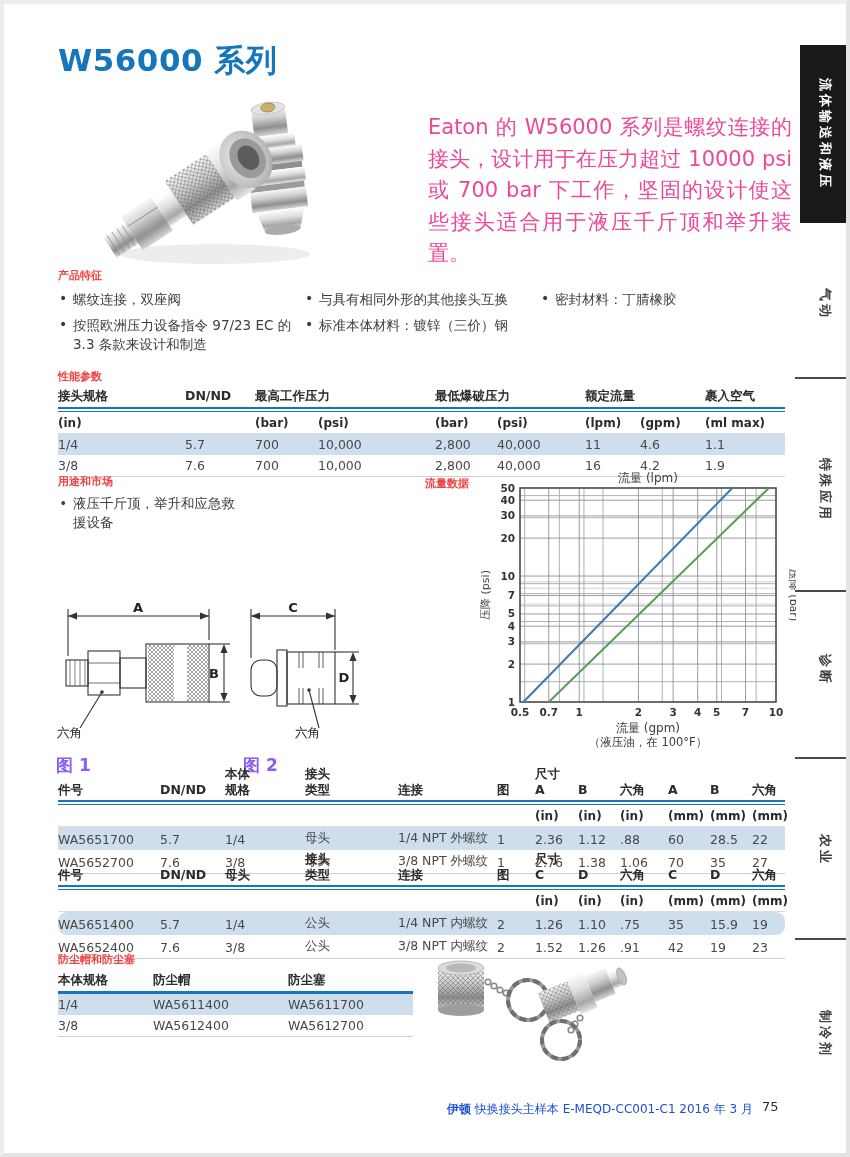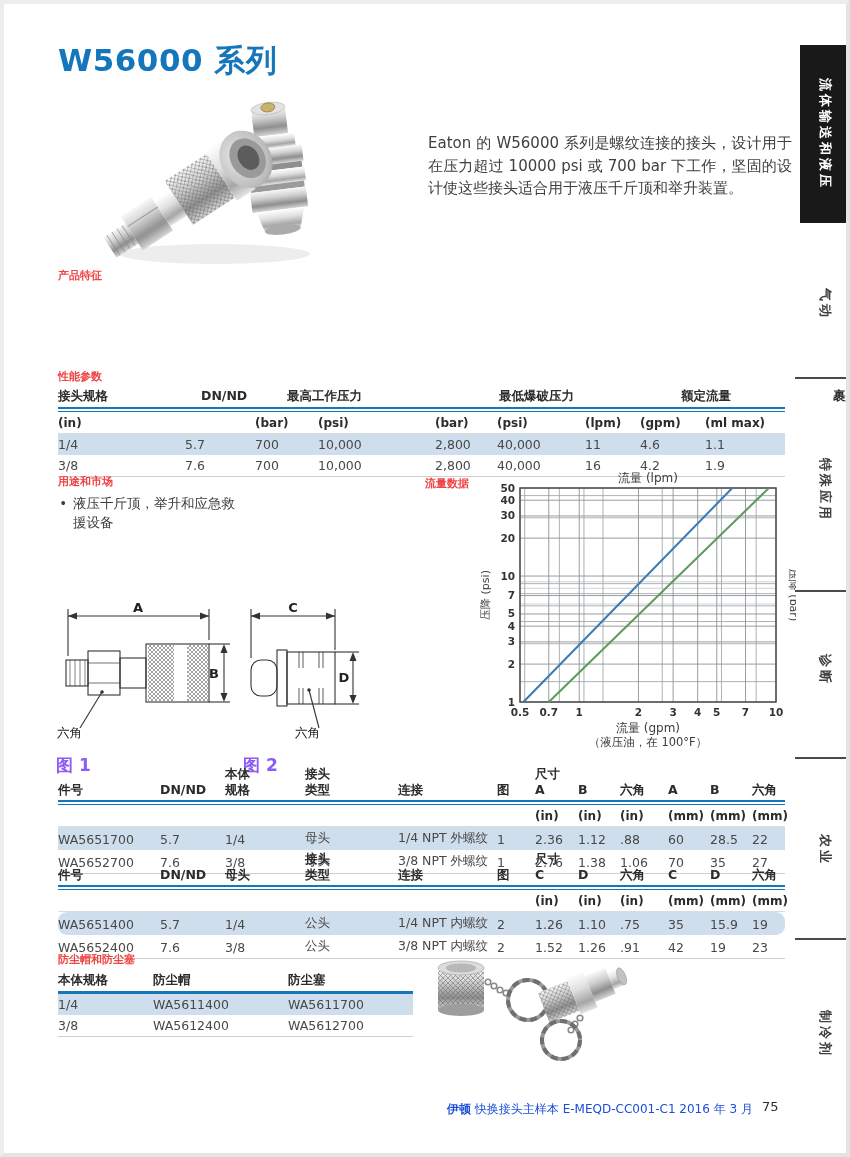--- a/index.html
+++ b/index.html
@@ -9,21 +9,21 @@
     font-family:"DejaVu Sans","Liberation Sans",sans-serif; color:#3d3d3d;
   }
   .abs { position:absolute; }
   .page-frame { position:absolute; inset:0; border:4px solid #ededed; border-right-color:#e4e4e4; border-bottom-color:#e4e4e4; pointer-events:none; z-index:50; }
 
   
   .page-title { font-size:31px; font-weight:600; color:#1576bc; letter-spacing:.5px;text-align:center; }
   .sec-h { font-size:11px; font-weight:bold; color:#ef4444; margin-bottom:7px; }
 
   
-  .intro { font-size:15px; line-height:1.5; color:#404040; text-align:justify;margin-top:20px; }
+  .intro { font-size:21px; line-height:1.5; color:#ec4899; text-align:justify; }
 
   
   ul.bullets { list-style:none; }
   ul.bullets li { position:relative; padding-left:15px; font-size:13.5px; line-height:1.4; margin-bottom:7px; color:#3d3d3d; }
   ul.bullets li::before { content:"•"; position:absolute; left:1px; top:-1px; font-size:14px; }
   .feat-cols { display:flex; }
   .feat-c1 { width:246px; } .feat-c2 { width:236px; } .feat-c3 { width:245px; }
 
   
   .gtable { border-bottom:1px solid #cfcfcf; }
@@ -111,26 +111,39 @@
       <ellipse cx="170" cy="110" rx="17" ry="21" fill="#9a9a9a"></ellipse>
       <ellipse cx="171" cy="110" rx="10" ry="13" fill="#5c5c5c"></ellipse>
     </g>
   </svg>
 </div>
 
 <div class="abs intro" style="left:428px; top:112px; width:364px;">Eaton 的 W56000 系列是螺纹连接的接头，设计用于在压力超过 10000 psi 或 700 bar 下工作，坚固的设计使这些接头适合用于液压千斤顶和举升装置。</div>
 
 <div class="abs" style="left:58px; top:268px; width:730px;">
   <div class="sec-h">产品特征</div>
+  <div class="feat-cols">
+    <ul class="bullets feat-c1">
+        <li>螺纹连接，双座阀</li>
+        <li>按照欧洲压力设备指令 97/23 EC 的 3.3 条款来设计和制造</li>
+      </ul>
+    <ul class="bullets feat-c2">
+        <li>与具有相同外形的其他接头互换</li>
+        <li>标准本体材料：镀锌（三价）钢</li>
+      </ul>
+    <ul class="bullets feat-c3">
+        <li>密封材料：丁腈橡胶</li>
+      </ul>
+  </div>
 </div>
 
 <div class="abs" style="left:58px; top:369px; width:727px;">
   <div class="sec-h" style="margin-bottom:4px;">性能参数</div>
   <div class="gtable">
-      <div class="trow thead" style="grid-template-columns: 127px 70px 63px 117px 62px 88px 55px 65px 80px; gap: 16px;">
+      <div class="trow thead" style="grid-template-columns: 127px 70px 63px 117px 62px 88px 55px 65px 80px;">
         <div class="th">接头规格</div>
         <div class="th">DN/ND</div>
         <div class="th" style="grid-column: span 2;">最高工作压力</div>
         <div class="th" style="grid-column: span 2;">最低爆破压力</div>
         <div class="th" style="grid-column: span 2;">额定流量</div>
         <div class="th">裹入空气</div>
       </div>
       <div class="rule-dbl"></div>
       <div class="trow tunits" style="grid-template-columns: 127px 70px 63px 117px 62px 88px 55px 65px 80px;">
         <div class="tu">(in)</div>

